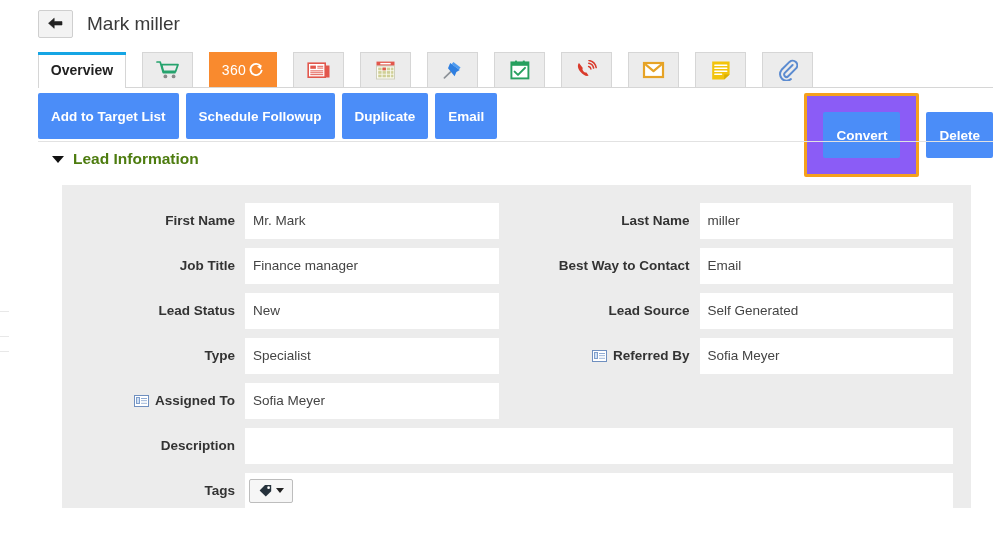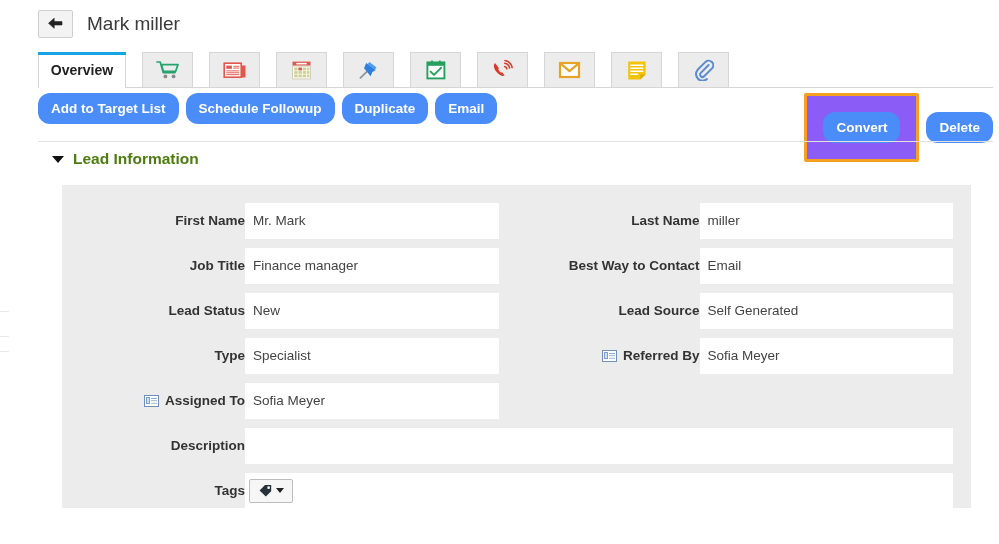--- a/index.html
+++ b/index.html
@@ -102,25 +102,25 @@
 
   
   .action-bar {
     position: absolute;
     left: 38px;
     top: 93px;
     width: 955px;
     height: 32px;
   }
   .btn {
-    height: 31px;
+    height: 46px;
     background: #4b8df8;
     color: #ffffff;
     border: none;
-    border-radius: 12px;
+    border-radius: 2px;
     font-family: "Liberation Sans", sans-serif;
     font-size: 13.5px;
     font-weight: bold;
     padding: 0 13px;
     cursor: pointer;
     white-space: nowrap;
     box-sizing: border-box;
   }
   .btn-left-group {
     position: absolute;
@@ -196,20 +196,21 @@
     padding-right: 18px;
     box-sizing: border-box;
   }
   .field-label {
     flex: 0 0 auto;
     width: 165px;
     text-align: right;
     font-size: 13.5px;
     font-weight: bold;
     color: #333;
+    padding-right: 10px;
     display: flex;
     align-items: center;
     justify-content: flex-end;
     gap: 6px;
     box-sizing: border-box;
   }
   .field-value {
     flex: 1 1 auto;
     background: #ffffff;
     height: 36px;
@@ -317,20 +318,31 @@
       <span>
         <svg width="24" height="20" viewBox="0 0 24 20">
           <path d="M1 2 H4.2 L7.2 12.6 H19" fill="none" stroke="#26a36e" stroke-width="1.7" stroke-linecap="round" stroke-linejoin="round"></path>
           <path d="M5.6 4.6 H22 L19.6 11.4 H7.4 Z" fill="none" stroke="#26a36e" stroke-width="1.7" stroke-linejoin="round"></path>
           <circle cx="9.4" cy="16.4" r="1.9" fill="#8a8a8a"></circle>
           <circle cx="17.6" cy="16.4" r="1.9" fill="#8a8a8a"></circle>
         </svg>
       </span>
     </div>
 
+    <div class="tab tab-360">
+      <span class="txt360">
+        <span>360</span>
+        <span>
+          <svg width="17" height="17" viewBox="0 0 17 17">
+            <path d="M13.6 4.1 A5.6 5.6 0 1 0 14.6 8.6" fill="none" stroke="#ffffff" stroke-width="1.9" stroke-linecap="round"></path>
+            <path d="M10.0 4.6 L14.4 3.2 L14.0 7.6 Z" fill="#ffffff"></path>
+          </svg>
+        </span>
+      </span>
+    </div>
 
     <div class="tab tab-icon">
       <span>
         <svg width="24" height="19" viewBox="0 0 24 19">
           <rect x="17.5" y="4.5" width="5" height="12" fill="#e2574c"></rect>
           <rect x="1.2" y="2.2" width="17" height="14" fill="#ffffff" stroke="#e2574c" stroke-width="1.6"></rect>
           <g fill="#e2574c">
             <rect x="3.3" y="4.6" width="5.6" height="3.2"></rect>
             <rect x="10.3" y="4.8" width="5.9" height="0.95"></rect>
             <rect x="10.3" y="6.6" width="5.9" height="0.95"></rect>

